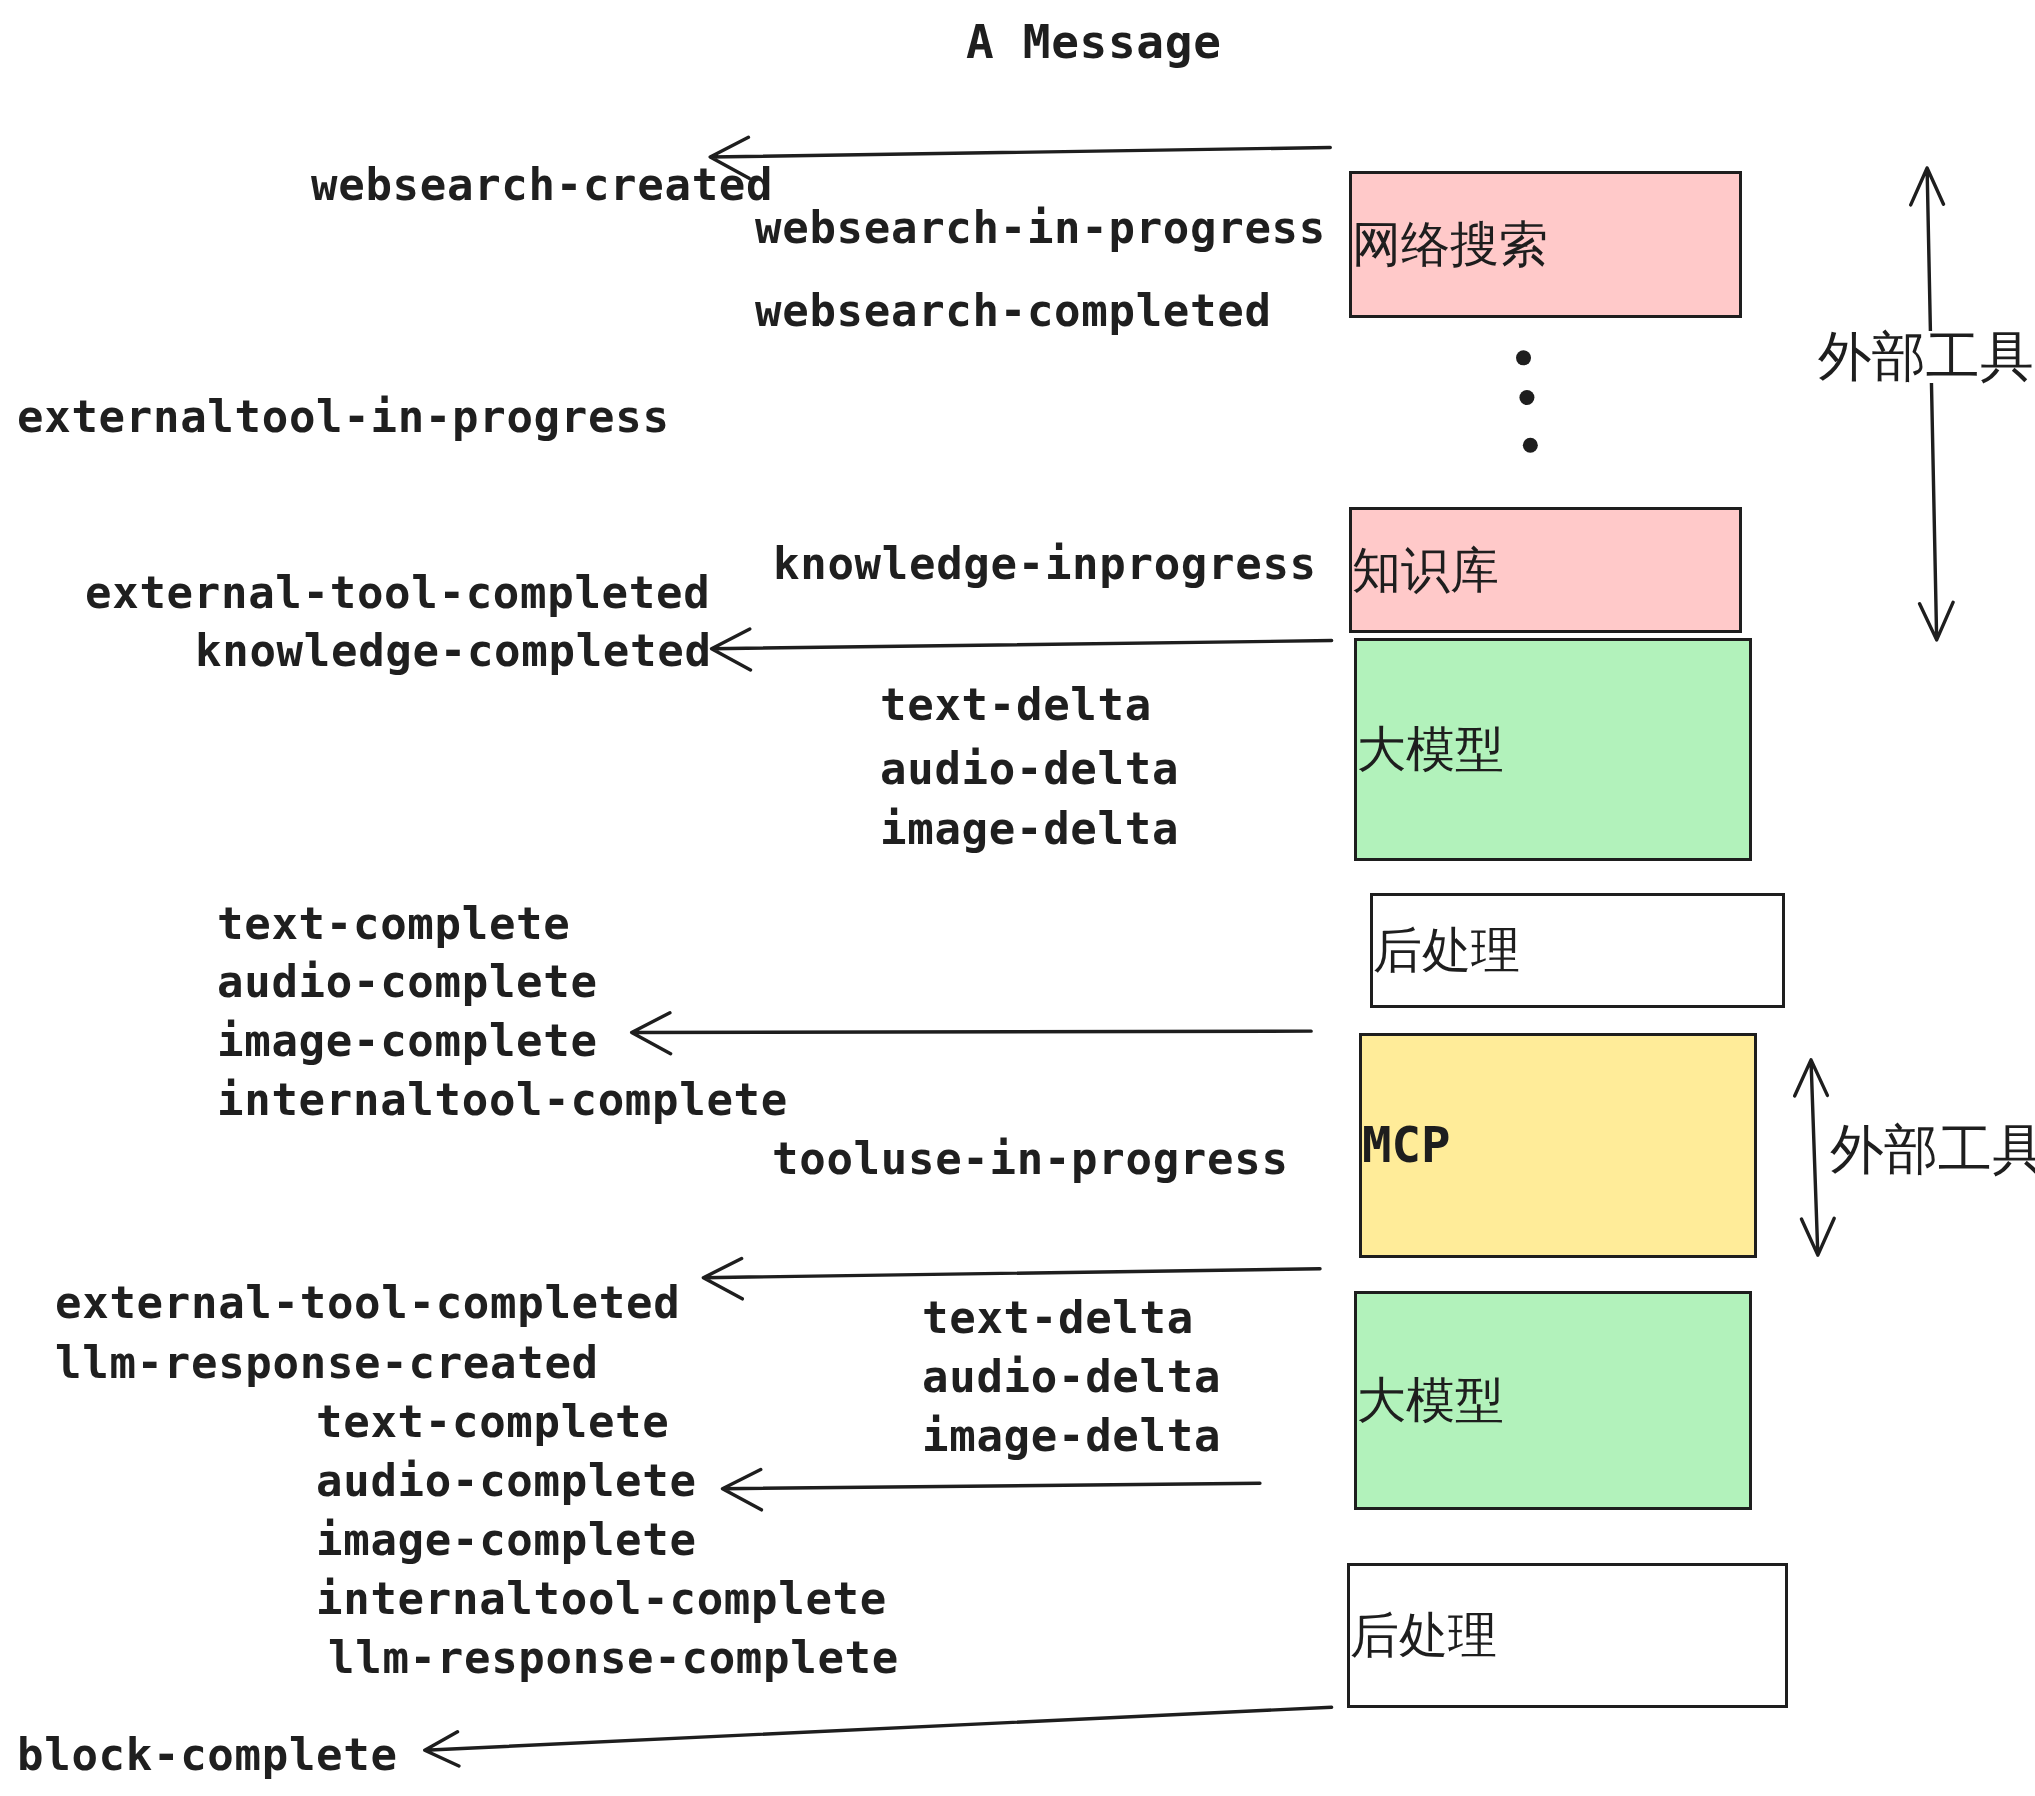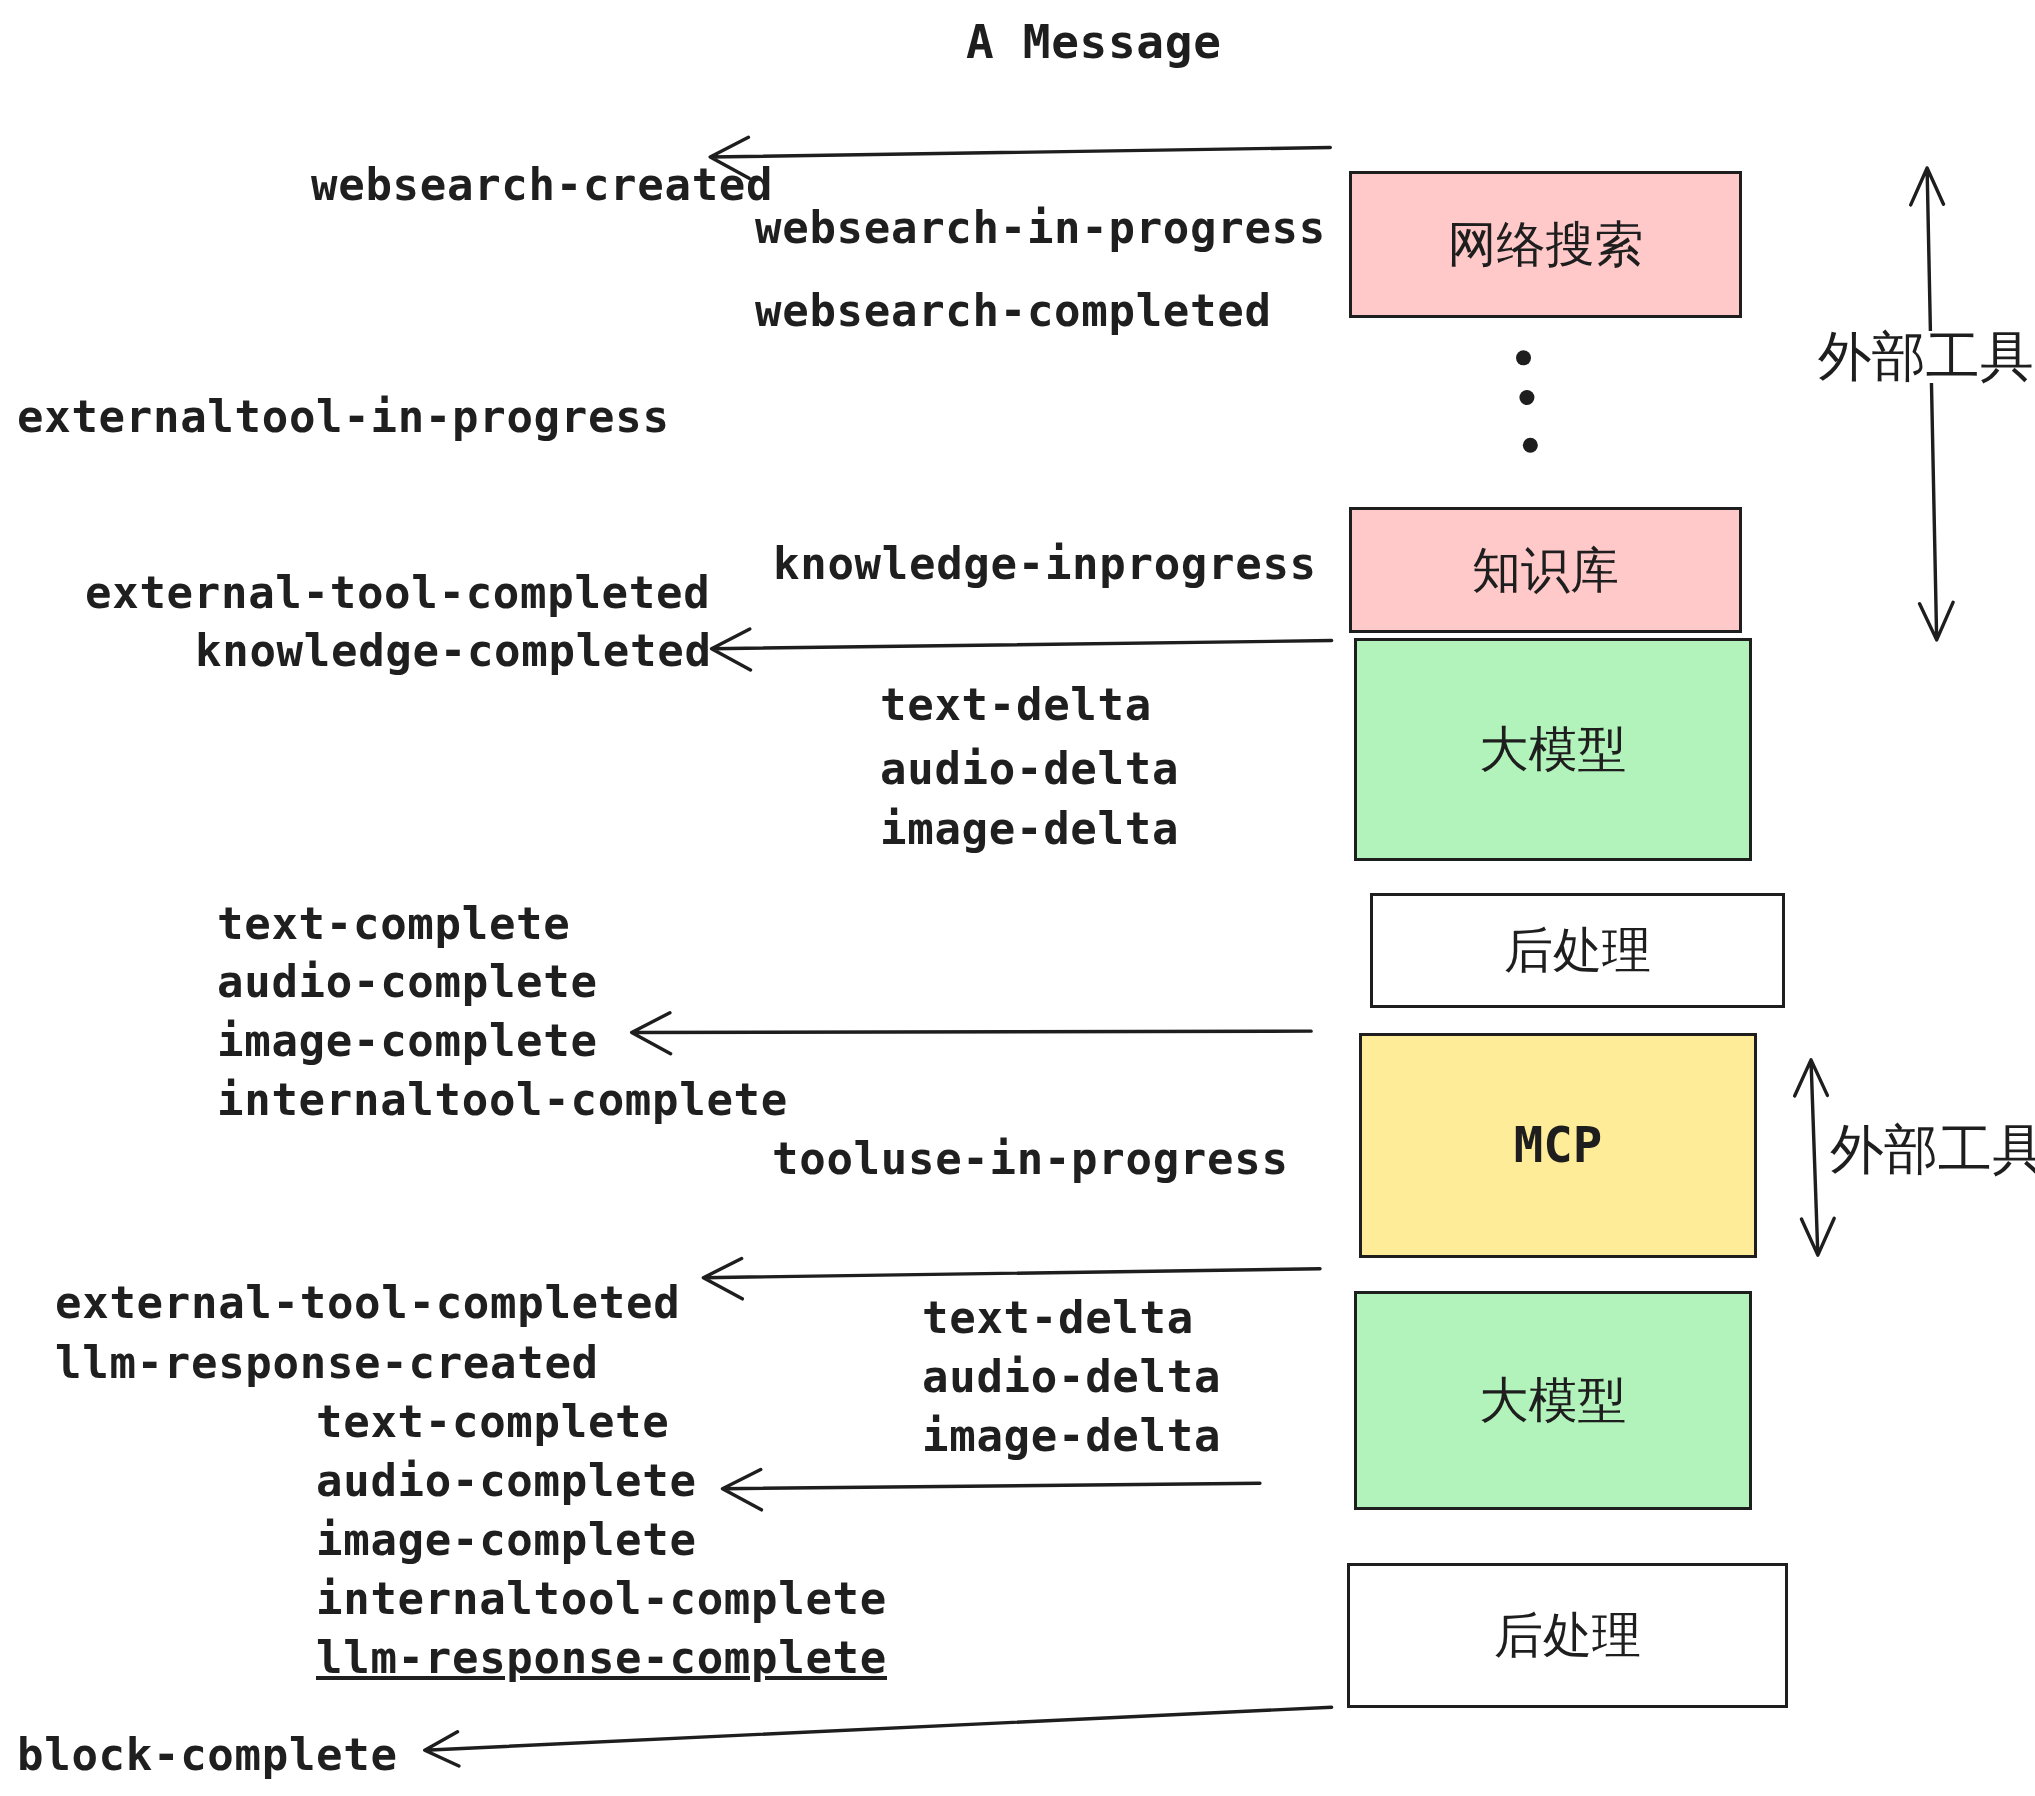--- a/index.html
+++ b/index.html
@@ -17,21 +17,21 @@
     color:#1e1e1e;white-space:nowrap;letter-spacing:0.7px;
   }
   .ev{
     position:absolute;z-index:2;
     font:bold 44px/44px "DejaVu Sans Mono", monospace;
     letter-spacing:0.7px;color:#1f1f1f;white-space:nowrap;
   }
   .box{
     position:absolute;z-index:2;
     border:3.4px solid #1e1e1e;box-sizing:border-box;
-    display:flex;align-items:center;justify-content:center;
+    display:flex;align-items:center;justify-content:flex-start;
   }
   .box .lbl{
     font-family:"DejaVu Sans","Liberation Sans",sans-serif;
     font-size:49px;line-height:55px;color:#1e1e1e;white-space:nowrap;
   }
   .box.mono .lbl{
     font:bold 49px/55px "DejaVu Sans Mono", monospace;
   }
   .ann{
     position:absolute;z-index:3;
@@ -119,18 +119,18 @@
   <div class="ev" style="left:55px;top:1341px;">llm-response-created</div>
 
   <div class="ev" style="left:922px;top:1296px;">text-delta</div>
   <div class="ev" style="left:922px;top:1355px;">audio-delta</div>
   <div class="ev" style="left:922px;top:1414px;">image-delta</div>
 
   <div class="ev" style="left:316px;top:1400px;">text-complete</div>
   <div class="ev" style="left:316px;top:1459px;">audio-complete</div>
   <div class="ev" style="left:316px;top:1518px;">image-complete</div>
   <div class="ev" style="left:316px;top:1577px;">internaltool-complete</div>
-  <div class="ev" style="left:316px;top:1636px;text-decoration:underline;">llm-response-complete</div>
+  <div class="ev" style="left:328px;top:1636px;">llm-response-complete</div>
 
   <div class="ev" style="left:17px;top:1733px;">block-complete</div>
 
 </div>
 
 
 </body></html>

